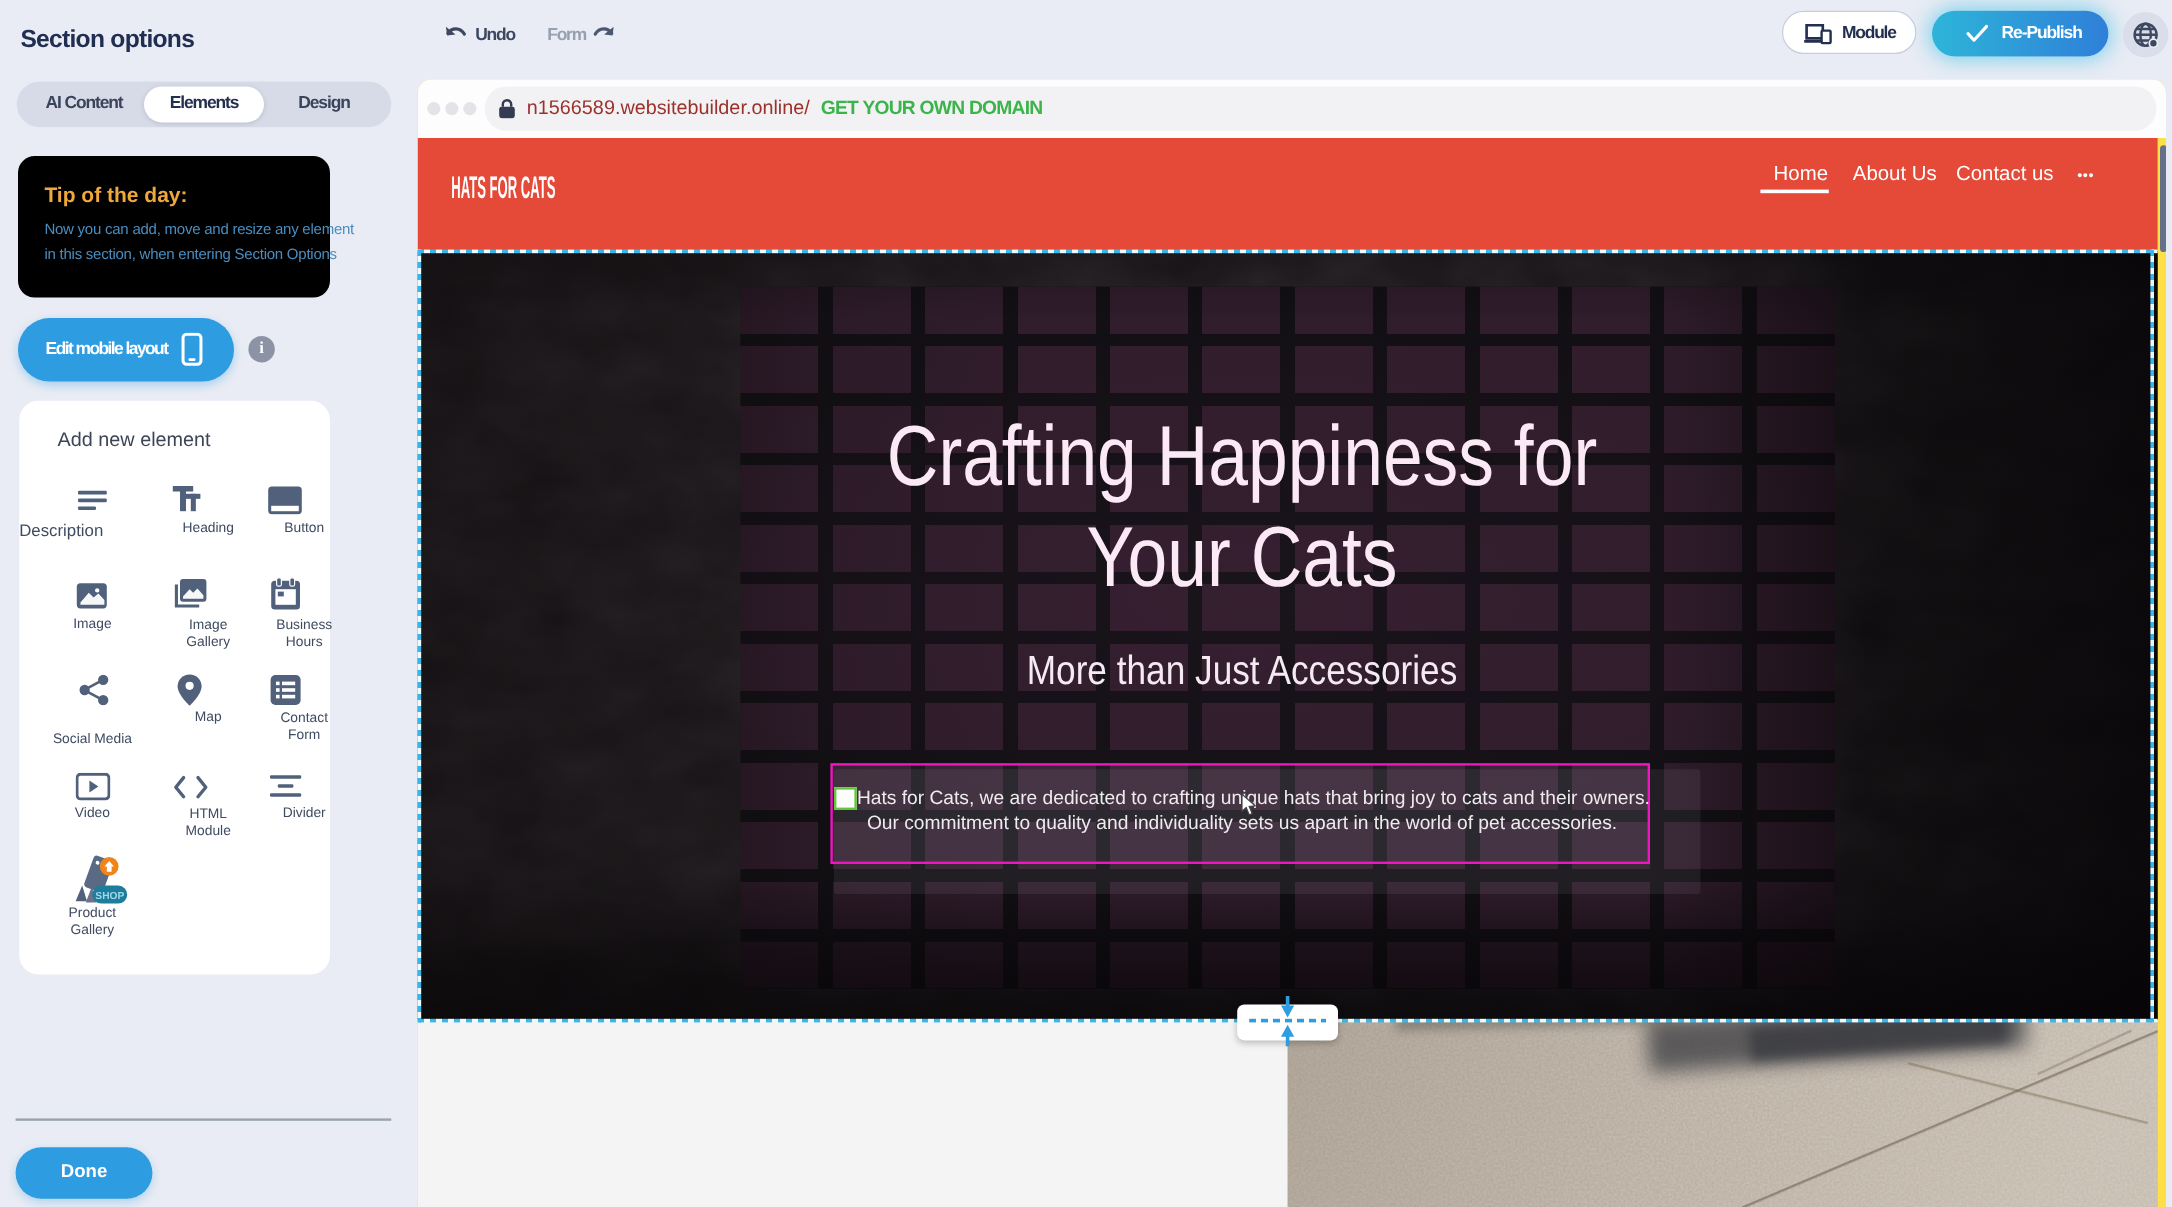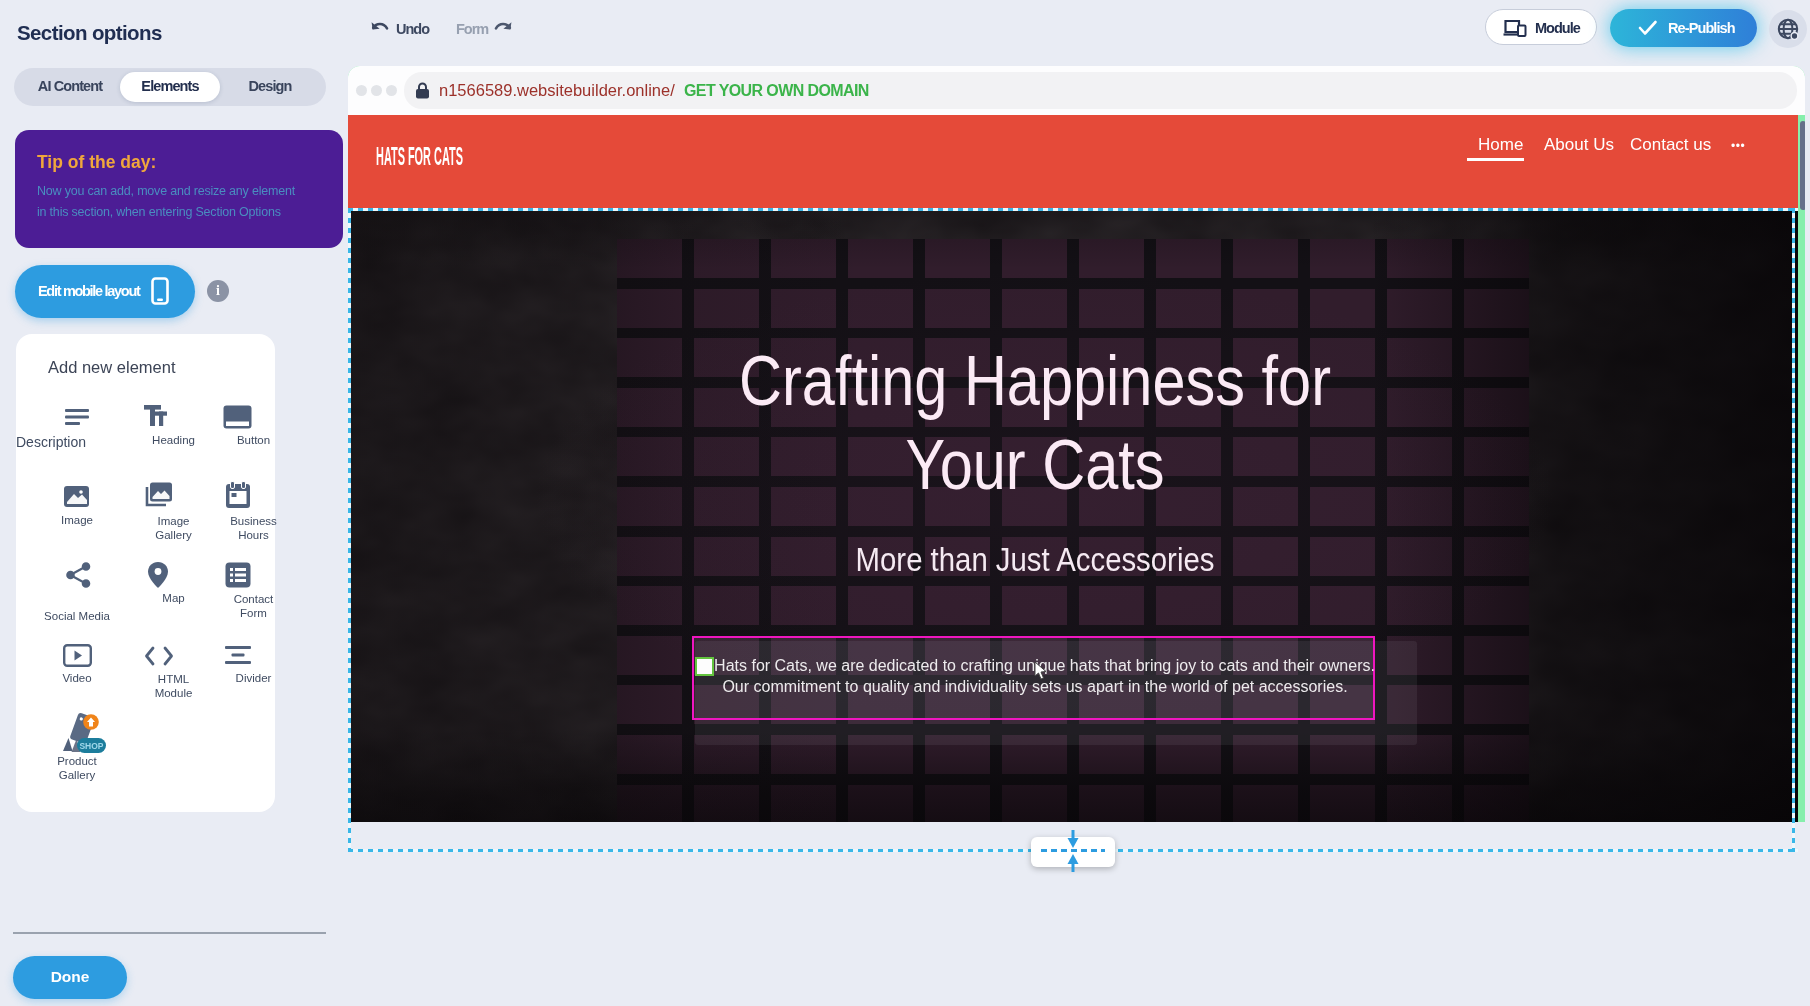--- a/index.html
+++ b/index.html
@@ -52,21 +52,21 @@
   </svg>
 </div>
 
 <div class="abs" style="left:14px; top:68px; width:312px; height:38px; background:#d7dbe7; border-radius:19px;">
   <div class="abs" style="left:0px; top:10px; width:112px; text-align:center; font-size:14.5px; letter-spacing:-0.9px; font-weight:bold; color:#39445c;">AI Content</div>
   <div class="abs" style="left:106px; top:4px; width:100px; height:30px; background:#fff; border-radius:15px; box-shadow:0 1px 4px rgba(40,60,100,.18);"></div>
   <div class="abs" style="left:106px; top:10px; width:100px; text-align:center; font-size:14.5px; letter-spacing:-0.9px; font-weight:bold; color:#232f4e;">Elements</div>
   <div class="abs" style="left:206px; top:10px; width:100px; text-align:center; font-size:14.5px; letter-spacing:-0.9px; font-weight:bold; color:#39445c;">Design</div>
 </div>
 
-<div class="abs" style="left:15px; top:130px; width:328px; height:118px; background:#4c1d95; border-radius:14px;">
+<div class="abs" style="left:15px; top:130px; width:260px; height:118px; background:#000000; border-radius:14px;">
   <div class="abs" style="left:22px; top:22px; font-size:17.5px; font-weight:bold; color:#f0a73c;">Tip of the day:</div>
   <div class="abs" style="left:22px; top:51px; font-size:12.5px; letter-spacing:-0.2px; color:#4a8dc0; line-height:21px; white-space:nowrap;">Now you can add, move and resize any element<br>in this section, when entering Section Options</div>
 </div>
 
 <div class="abs" style="left:15px; top:265px; width:180px; height:53px; background:#2d9ce0; border-radius:27px; box-shadow:0 3px 8px rgba(45,156,224,.35);">
   <div class="abs" style="left:23px; top:18px; font-size:14.5px; letter-spacing:-1.3px; font-weight:bold; color:#fff; white-space:nowrap;">Edit mobile layout</div>
   <svg class="abs" style="left:136px; top:12px;" width="18" height="28" viewBox="0 0 18 28">
     <rect x="1.5" y="1.5" width="15" height="25" rx="3" fill="none" stroke="#fff" stroke-width="2.6"></rect>
     <rect x="6" y="21.5" width="6" height="2.4" rx="1.2" fill="#fff"></rect>
   </svg>
@@ -182,21 +182,21 @@
     </svg>
   </div>
   <div class="abs" style="left:0px; top:420px; width:122px; text-align:center; font-size:11.5px; color:#3f4b61; line-height:14px;">Product<br>Gallery</div>
 </div>
 
 <div class="abs" style="left:13px; top:932px; width:313px; height:2px; background:#9aa2ae;"></div>
 <div class="abs" style="left:13px; top:956px; width:114px; height:43px; background:#2d9ce0; border-radius:22px; box-shadow:0 3px 8px rgba(45,156,224,.3);">
   <div class="abs" style="left:0; top:12px; width:114px; text-align:center; font-size:15.5px; font-weight:bold; color:#fff;">Done</div>
 </div>
 
-<div class="abs" style="left:348px; top:66px; width:1457px; height:756px; background:#86efac; border-radius:12px 12px 0 0; overflow:hidden;">
+<div class="abs" style="left:348px; top:66px; width:1457px; height:940px; background:#fde047; border-radius:12px 12px 0 0; overflow:hidden;">
 
   <div class="abs" style="left:0; top:0; width:1457px; height:49px; background:#fdfdfe;">
     <div class="abs" style="left:8px; top:19px; width:11px; height:11px; border-radius:50%; background:#e2e4e8;"></div>
     <div class="abs" style="left:23px; top:19px; width:11px; height:11px; border-radius:50%; background:#e2e4e8;"></div>
     <div class="abs" style="left:38px; top:19px; width:11px; height:11px; border-radius:50%; background:#e2e4e8;"></div>
     <div class="abs" style="left:56px; top:6px; width:1393px; height:37px; background:#f2f2f4; border-radius:18px;">
       <svg class="abs" style="left:11px; top:10px;" width="15" height="17" viewBox="0 0 15 17">
           <rect x="1" y="7" width="13" height="9.5" rx="2" fill="#333c52"></rect>
           <path d="M4 7 V5 a3.5 3.5 0 0 1 7 0 V7" fill="none" stroke="#333c52" stroke-width="2"></path>
         </svg>

